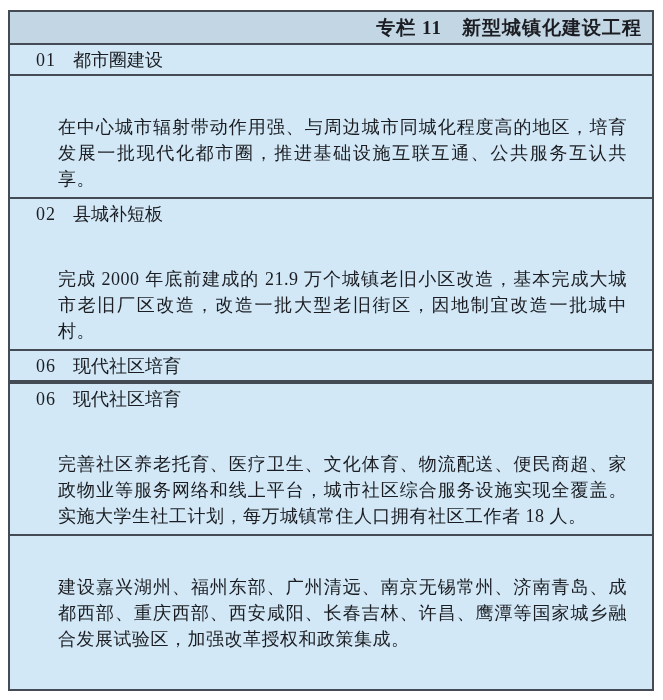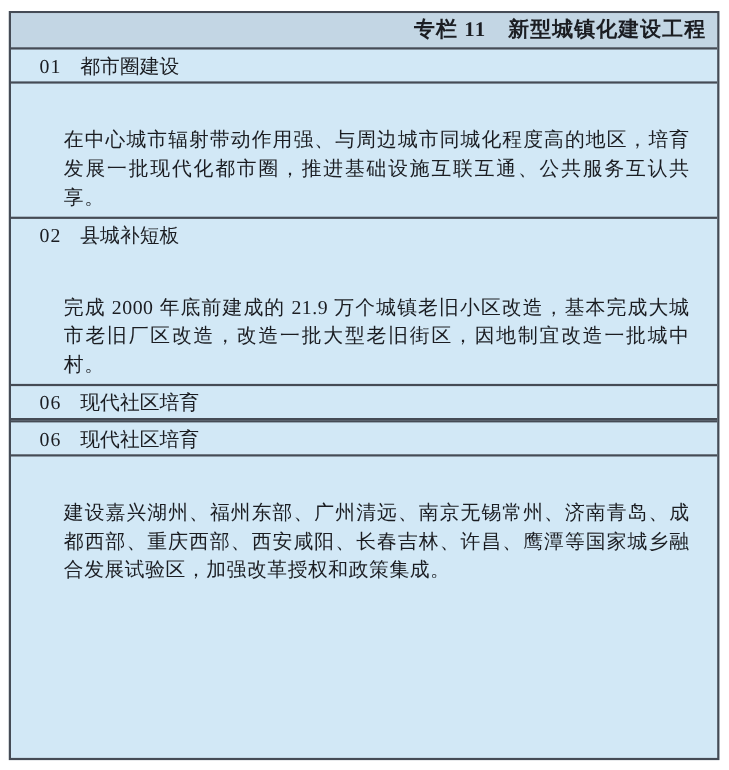--- a/index.html
+++ b/index.html
@@ -90,20 +90,21 @@
     </div>
   </section>
 
   <section class="section">
   </section>
 
   <section class="section">
     <div class="section-header">
       <span class="section-number">06</span><span class="section-heading">现代社区培育</span>
     </div>
+    <div class="section-body">完善社区养老托育、医疗卫生、文化体育、物流配送、便民商超、家政物业等服务网络和线上平台，城市社区综合服务设施实现全覆盖。实施大学生社工计划，每万城镇常住人口拥有社区工作者 18 人。</div>
   </section>
 
   <section class="section">
     <div class="section-body">建设嘉兴湖州、福州东部、广州清远、南京无锡常州、济南青岛、成都西部、重庆西部、西安咸阳、长春吉林、许昌、鹰潭等国家城乡融合发展试验区，加强改革授权和政策集成。</div>
   </section>
 </div>
   </div>
 </div>
 
 </body></html>

